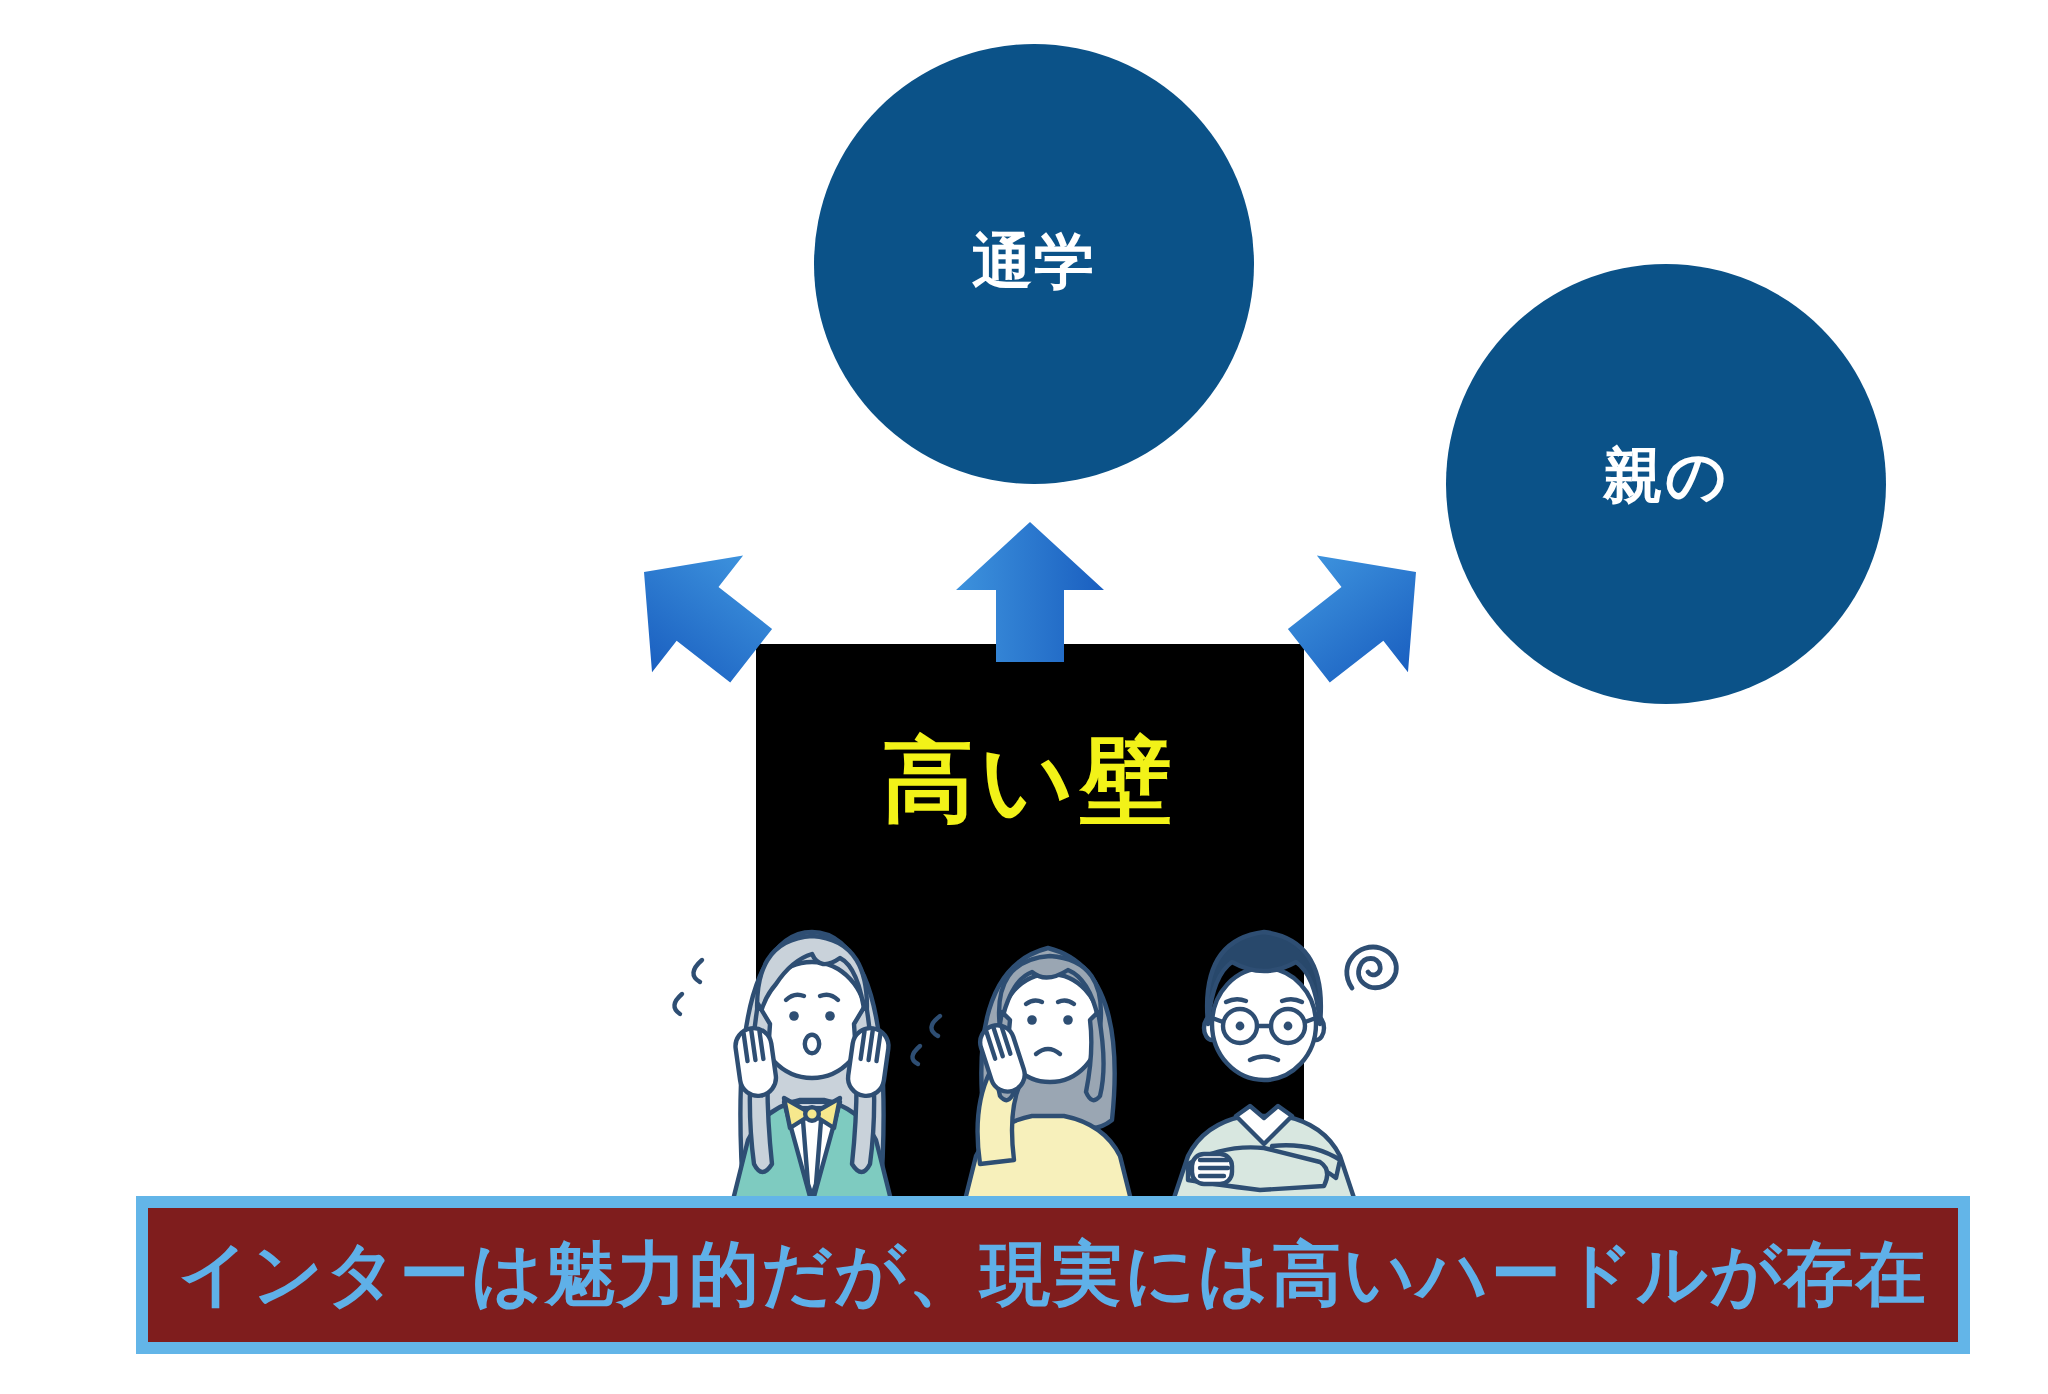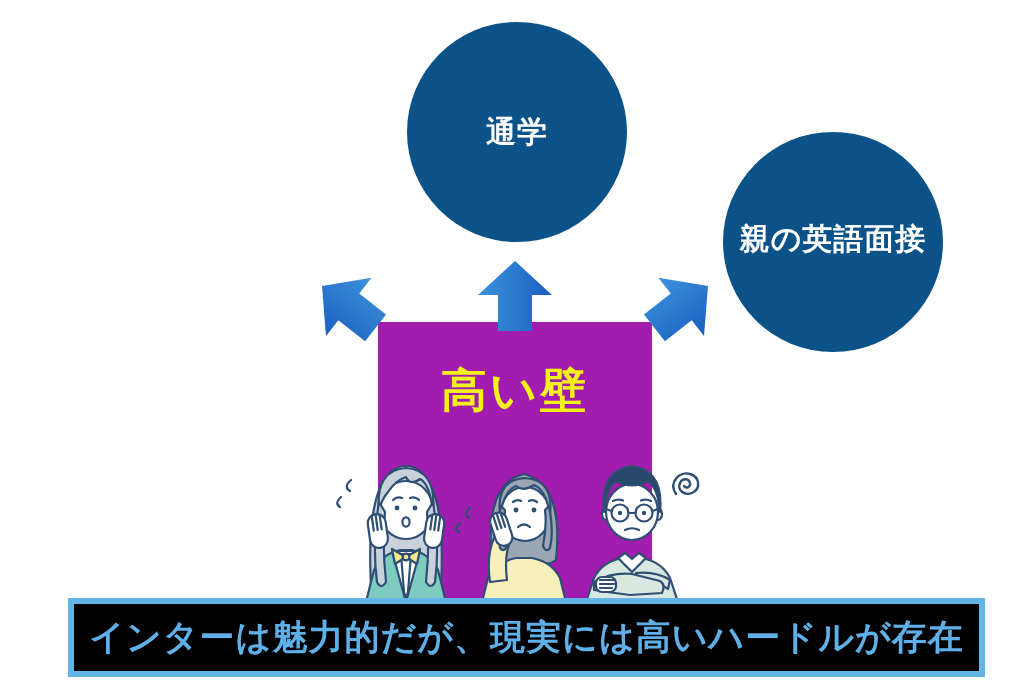--- a/index.html
+++ b/index.html
@@ -15,54 +15,53 @@
     text-align:center;font-weight:bold;font-size:30px;line-height:1.38;
     z-index:2;letter-spacing:1px;
   }
   .bubble-left{left:92px;top:135px;}
   .bubble-top{left:407px;top:22px;}
   .bubble-right{left:723px;top:132px;font-family:Liberation Mono, monospace;}
   .bubble .line{min-height:0;}
   
   .wall{
     position:absolute;left:378px;top:322px;width:274px;height:278px;
-    background:#a21caf;z-index:1;
+    background:#000000;z-index:1;
   }
   .wall-label{
     position:absolute;left:0;right:0;top:38px;text-align:center;
     font-size:46px;font-weight:bold;color:#f2f218;letter-spacing:3px;
   }
   
   .arrows-svg{position:absolute;left:0;top:0;z-index:3;pointer-events:none;}
   .people-svg{position:absolute;left:330px;top:450px;z-index:4;pointer-events:none;}
   
   .banner{
     position:absolute;left:68px;top:598px;width:917px;height:79px;box-sizing:border-box;
-    background:#000000;border:6px solid #63b5e8;z-index:5;
+    background:#7f1d1d;border:6px solid #63b5e8;z-index:5;
     display:flex;align-items:center;justify-content:center;
   }
   .banner-text{
     font-size:35px;font-weight:bold;color:#5fb0e8;letter-spacing:1px;white-space:nowrap;
   }
 </style>
 </head>
 <body>
 
 <div class="stage">
 
   <div class="wall">
     <div class="wall-label">高い壁</div>
   </div>
 
   <div class="bubble bubble-top">
     <div class="line">通学</div>
   </div>
   <div class="bubble bubble-right">
     <div class="line">親の</div>
-    <div class="line">英語面接</div>
   </div>
 
   <svg class="arrows-svg" width="1024" height="697" viewBox="0 0 1024 697">
     <defs>
       <linearGradient id="agLR" x1="0" y1="0" x2="1" y2="0">
         <stop offset="0" stop-color="#3d92dd"></stop>
           <stop offset="1" stop-color="#1a5fc0"></stop>
       </linearGradient>
       <linearGradient id="agRL" x1="1" y1="0" x2="0" y2="0">
         <stop offset="0" stop-color="#3d92dd"></stop>

